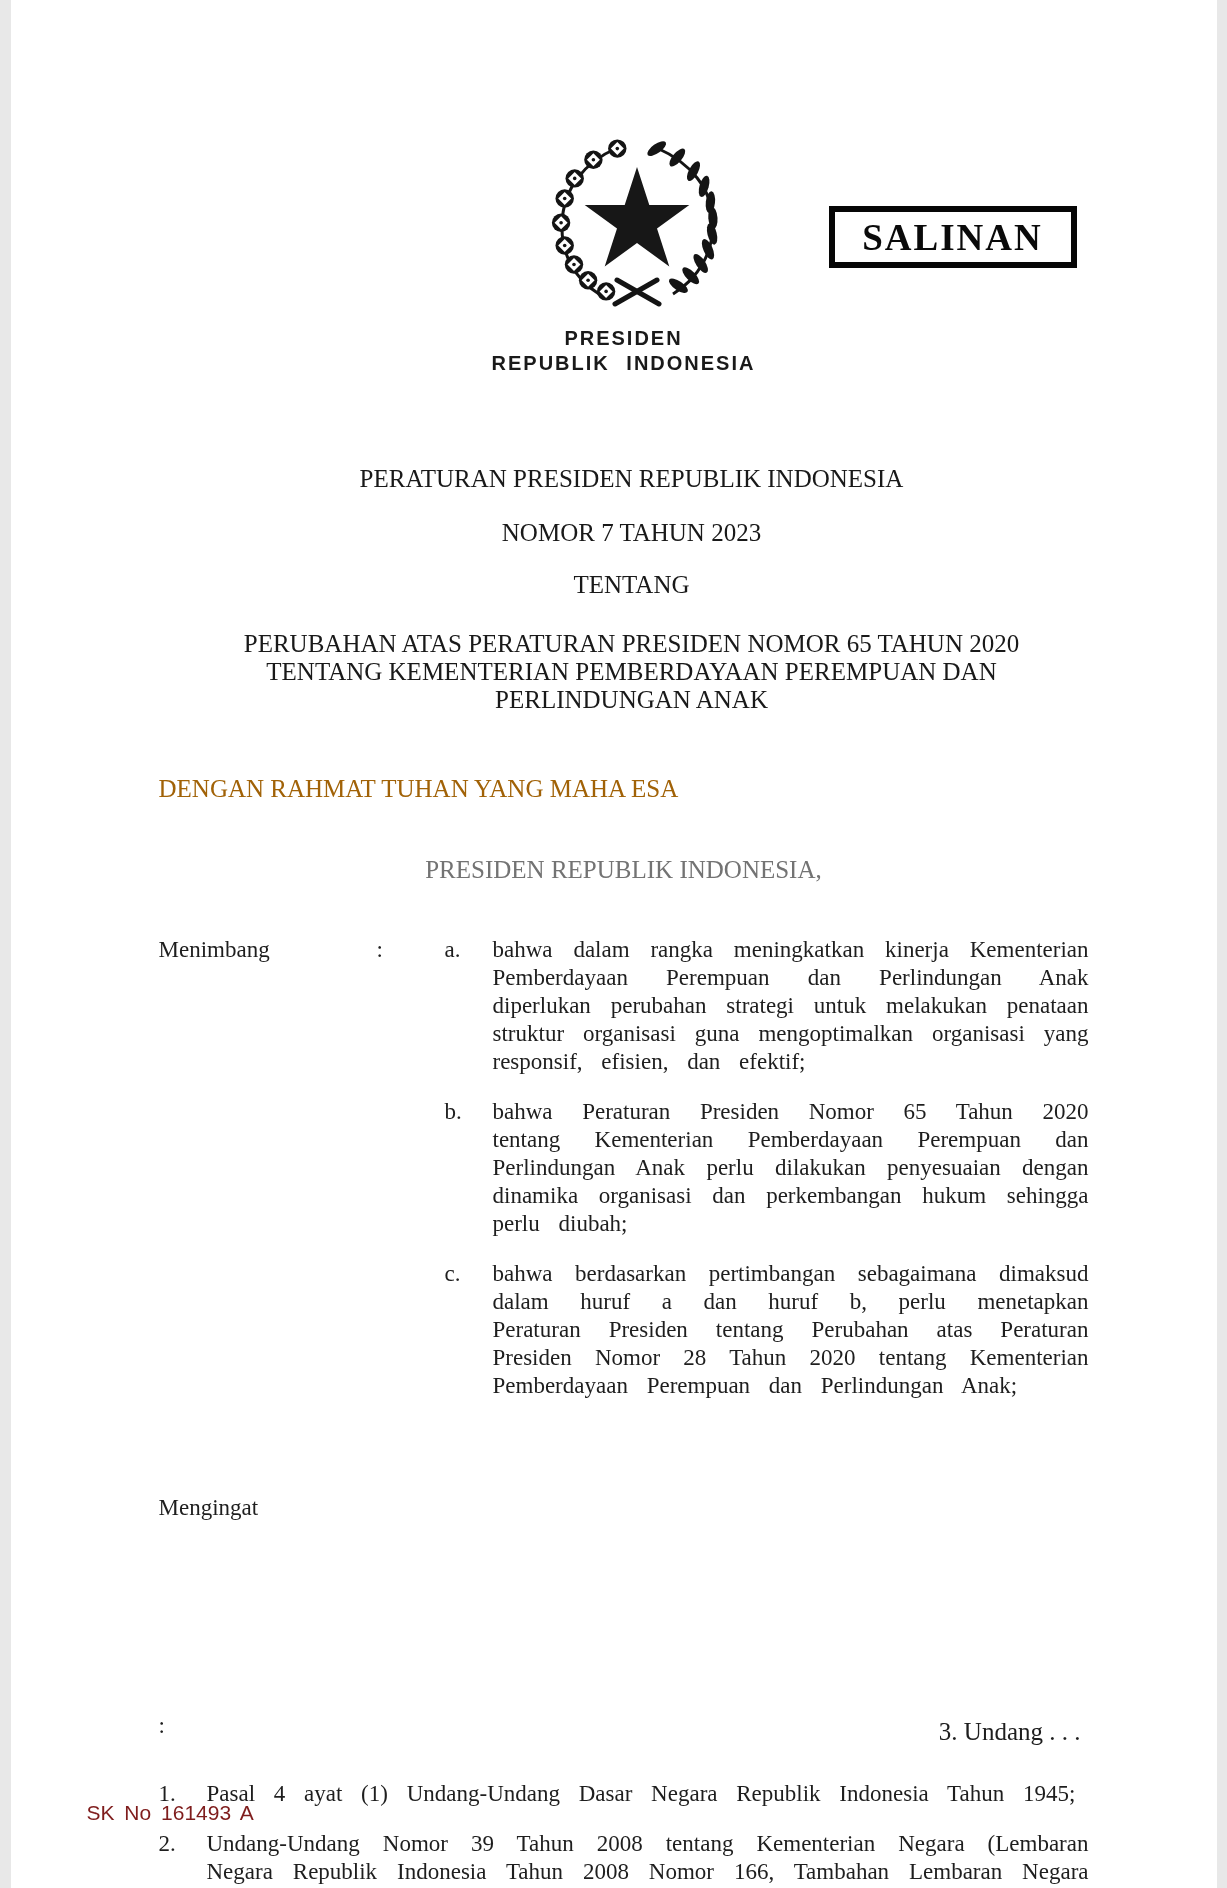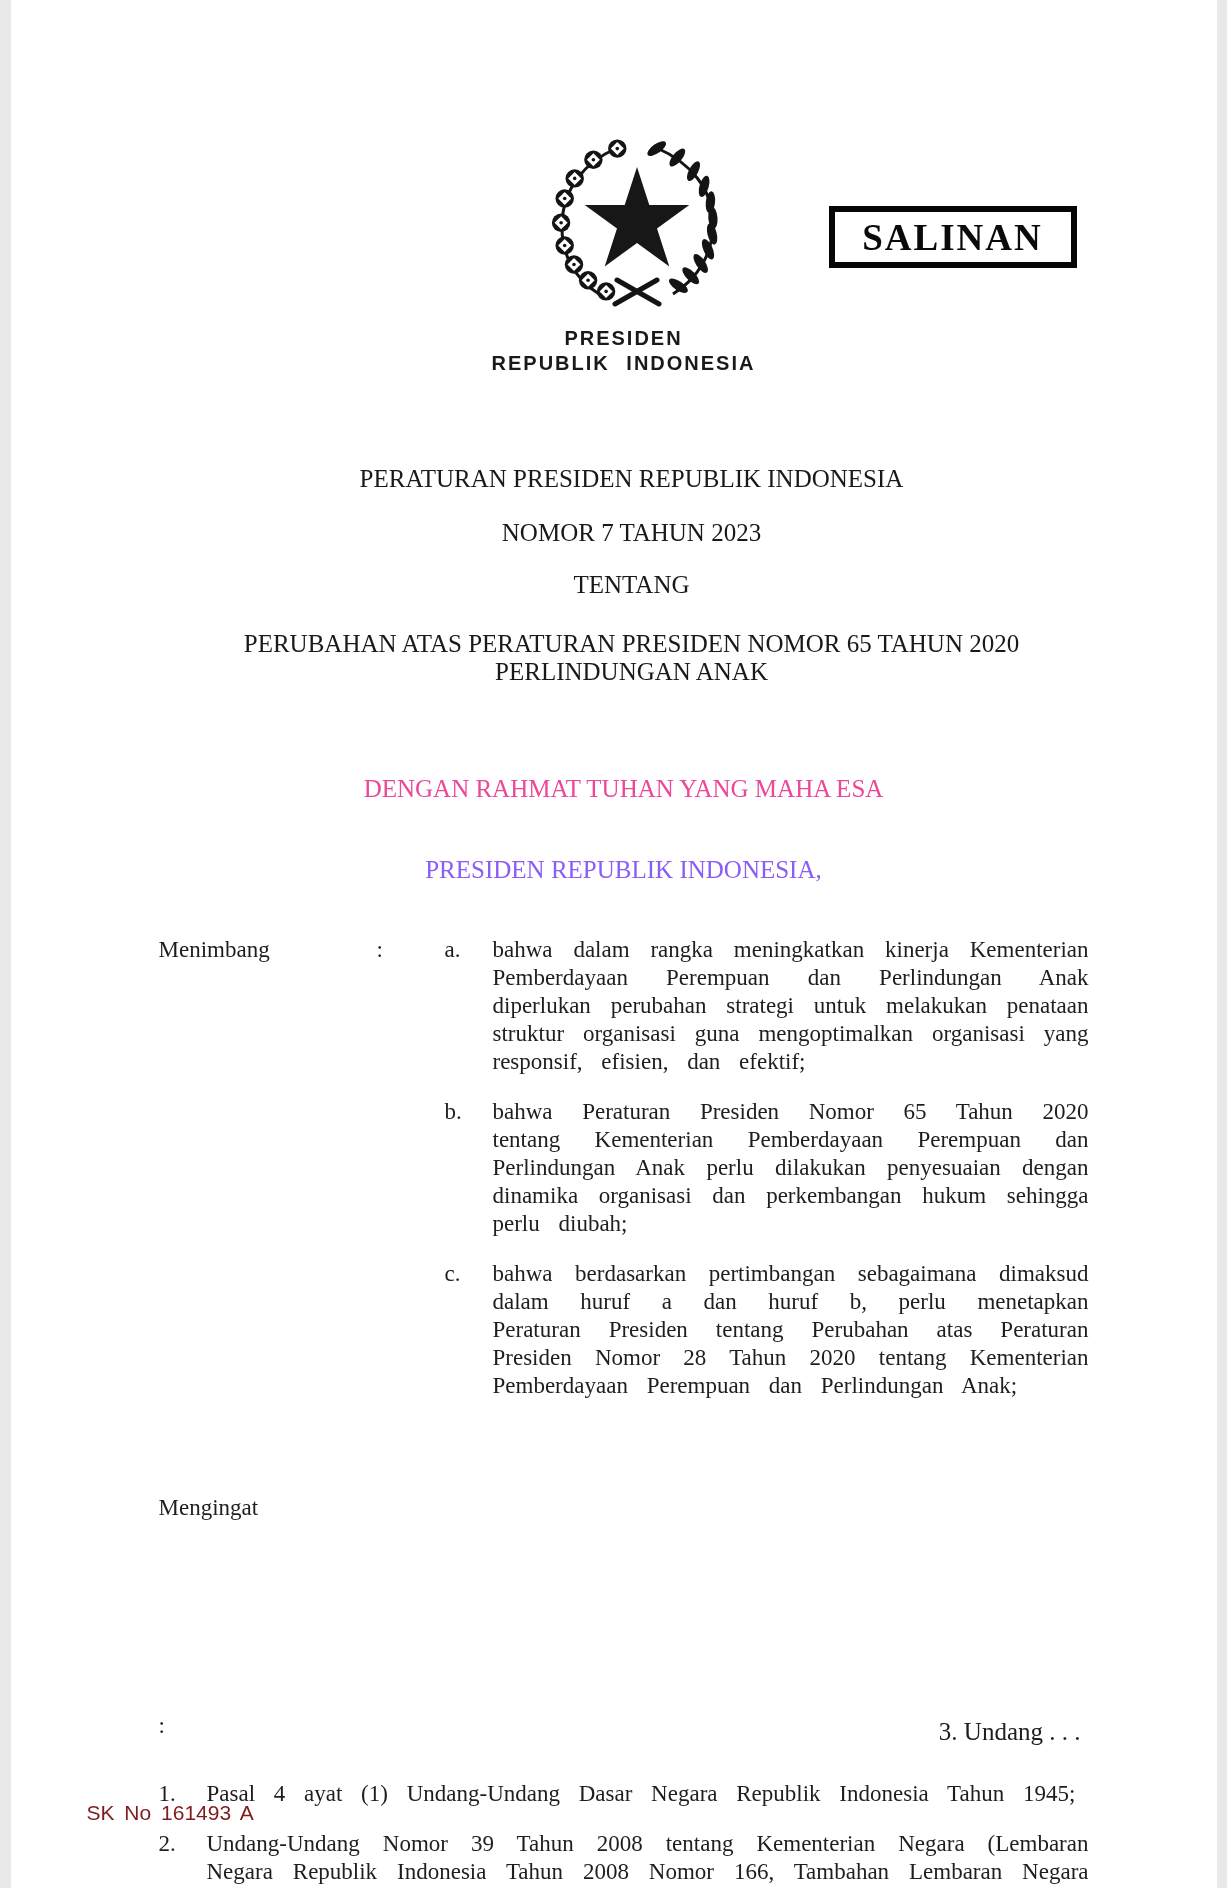--- a/index.html
+++ b/index.html
@@ -37,25 +37,25 @@
   .title-block{
     position:absolute;left:156px;top:465px;width:930px;
     text-align:center;font-size:25px;color:#191919;
   }
   .title-line1{margin:0;}
   .title-number{margin-top:26px;}
   .title-about{margin-top:24px;}
   .title-subject{margin-top:31px;line-height:28px;}
   .invocation{
     position:absolute;left:148px;top:775px;width:930px;
-    text-align:center;font-size:25px;color:#ec4899;
+    text-align:left;font-size:25px;color:#a16207;
   }
   .authority{
     position:absolute;left:148px;top:856px;width:930px;
-    text-align:center;font-size:25px;color:#8b5cf6;
+    text-align:center;font-size:25px;color:#737373;
   }
   
   .clause{
     position:absolute;left:148px;width:930px;
     font-size:23px;line-height:28px;color:#1e1e1e;
     display:flex;align-items:flex-start;gap:38px;
   }
   .clause.menimbang{top:936px;}
   .clause.mengingat{top:1494px;flex-direction:column;}
   .c-label{width:180px;flex:0 0 180px;}
@@ -139,20 +139,21 @@
     <div class="lh1">PRESIDEN</div>
     <div class="lh2">REPUBLIK INDONESIA</div>
   </div>
 
   <div class="title-block">
     <div class="title-line1">PERATURAN PRESIDEN REPUBLIK INDONESIA</div>
     <div class="title-number">NOMOR 7 TAHUN 2023</div>
     <div class="title-about">TENTANG</div>
     <div class="title-subject">
       <div>PERUBAHAN ATAS PERATURAN PRESIDEN NOMOR 65 TAHUN 2020</div>
+      <div>TENTANG KEMENTERIAN PEMBERDAYAAN PEREMPUAN DAN</div>
       <div>PERLINDUNGAN ANAK</div>
     </div>
   </div>
 
   <div class="invocation">DENGAN RAHMAT TUHAN YANG MAHA ESA</div>
 
   <div class="authority">PRESIDEN REPUBLIK INDONESIA,</div>
 
   <div class="clause menimbang">
     <div class="c-label">Menimbang</div>

